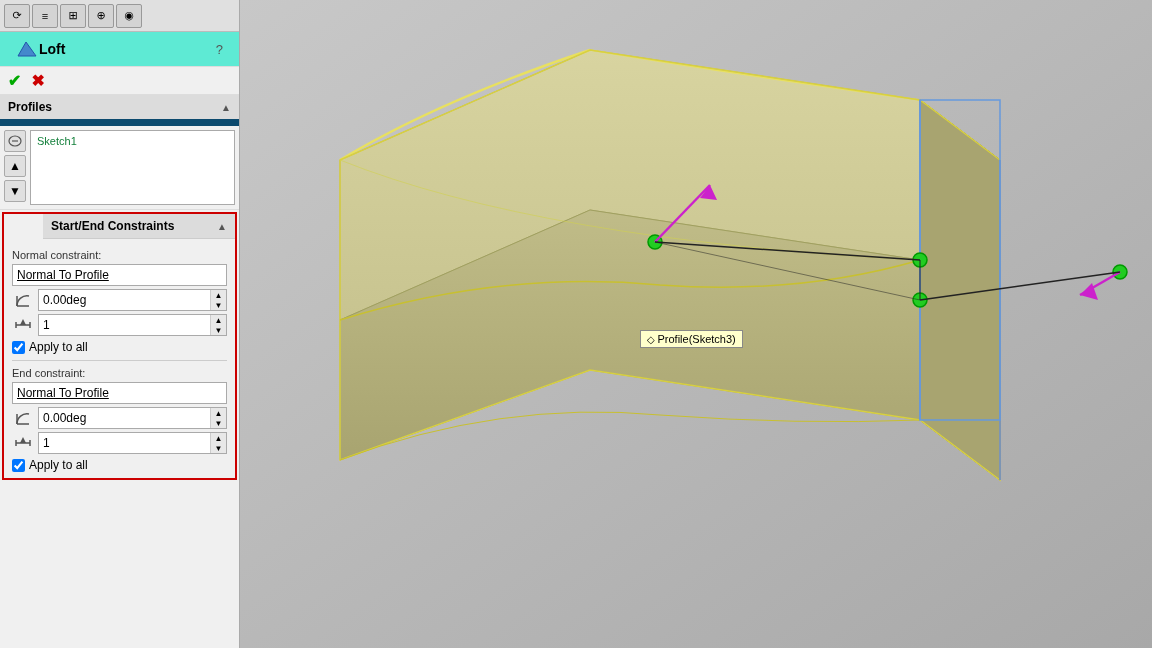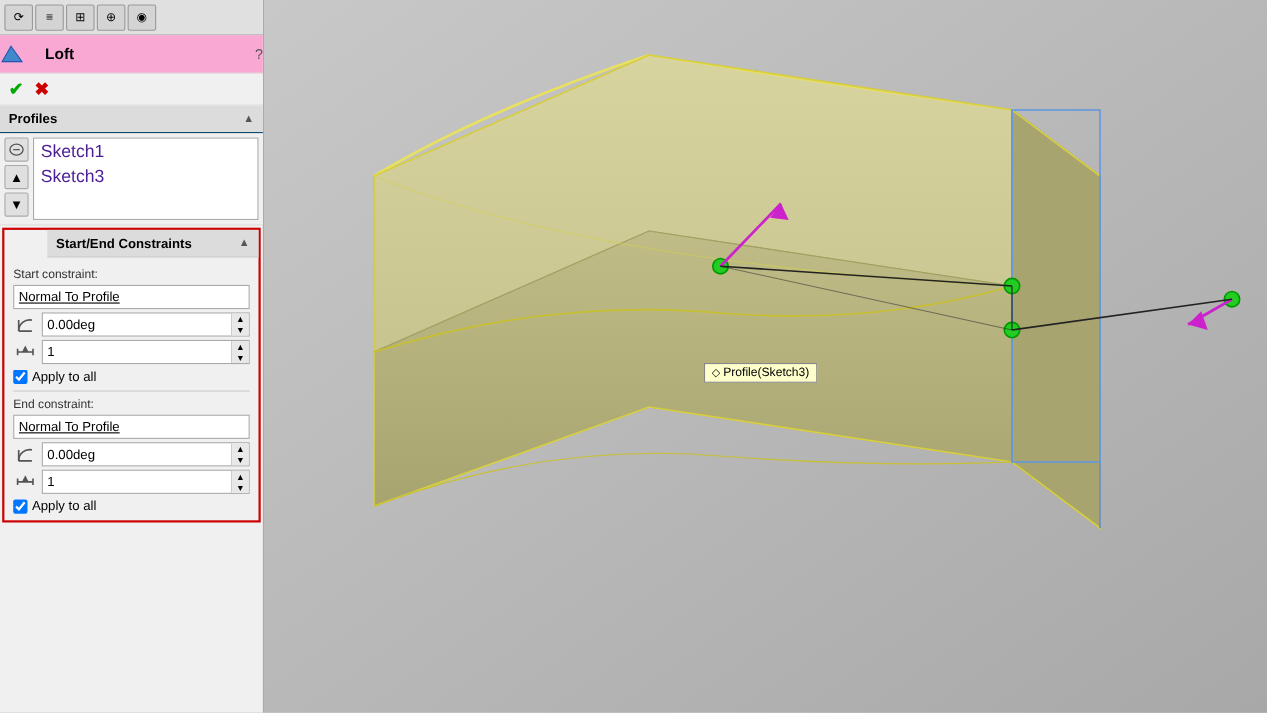--- a/index.html
+++ b/index.html
@@ -45,24 +45,24 @@
       align-items: center;
       justify-content: center;
       cursor: pointer;
       font-size: 11px;
     }
 
     
     #loft-header {
       display: flex;
       align-items: center;
-      padding: 6px 0;
-      background: #f9a8d4;
+      padding: 6px 16px;
+      background: #5eead4;
       border-bottom: 1px solid #ddd;
-      gap: 19px;
+      gap: 1px;
     }
     #loft-icon {
       width: 22px;
       height: 22px;
     }
     #loft-title {
       font-size: 14px;
       font-weight: bold;
       flex: 1;
     }
@@ -98,21 +98,21 @@
     #profiles-section {
       background: #f0f0f0;
       border-bottom: 1px solid #ddd;
     }
     .section-header {
       display: flex;
       align-items: center;
       justify-content: space-between;
       padding: 5px 8px;
       background: #dcdcdc;
-      border-bottom: 1px solid #0c4a6e;
+      border-bottom: 7px solid #0c4a6e;
       cursor: pointer;
     }
     .section-header-title {
       font-weight: bold;
       font-size: 12px;
     }
     .chevron {
       font-size: 10px;
       color: #555;
     }
@@ -144,22 +144,22 @@
     #sketch-list {
       flex: 1;
       background: white;
       border: 1px solid #aaa;
       min-height: 75px;
       padding: 2px;
     }
     .sketch-item {
       padding: 2px 4px;
       cursor: pointer;
-      font-size: 16px;
-      color: #4c1d95;
+      font-size: 11px;
+      color: #15803d;
     }
 
     
     #constraints-section {
       border: 2px solid #cc0000;
       margin: 2px;
       background: #f0f0f0;
     }
     #constraints-header {
       display: flex;
@@ -348,34 +348,33 @@
           <svg width="14" height="14" viewBox="0 0 14 14">
               <ellipse cx="7" cy="7" rx="6" ry="5" fill="none" stroke="#555" stroke-width="1.2"></ellipse>
               <line x1="4" y1="7" x2="10" y2="7" stroke="#555" stroke-width="1.2"></line>
             </svg>
         </div>
         <div class="profile-ctrl-btn">▲</div>
         <div class="profile-ctrl-btn">▼</div>
       </div>
       <div id="sketch-list">
         <div class="sketch-item">Sketch1</div>
-        <div class="sketch-item">Sketch3</div>
       </div>
     </div>
   </div>
 
   <div id="constraints-section">
     <div id="constraints-header">
       <span id="constraints-title">Start/End Constraints</span>
       <span class="chevron">▲</span>
     </div>
 
     <div id="constraints-content">
 
-      <div class="constraint-label">Start constraint:</div>
+      <div class="constraint-label">Normal constraint:</div>
       <div class="dropdown-row">
         <select class="constraint-dropdown">
           <option>None</option>
           <option selected="">Normal To Profile</option>
           <option>Direction Vector</option>
           <option>Tangency To Face</option>
           <option>Curvature To Face</option>
         </select>
       </div>
 

